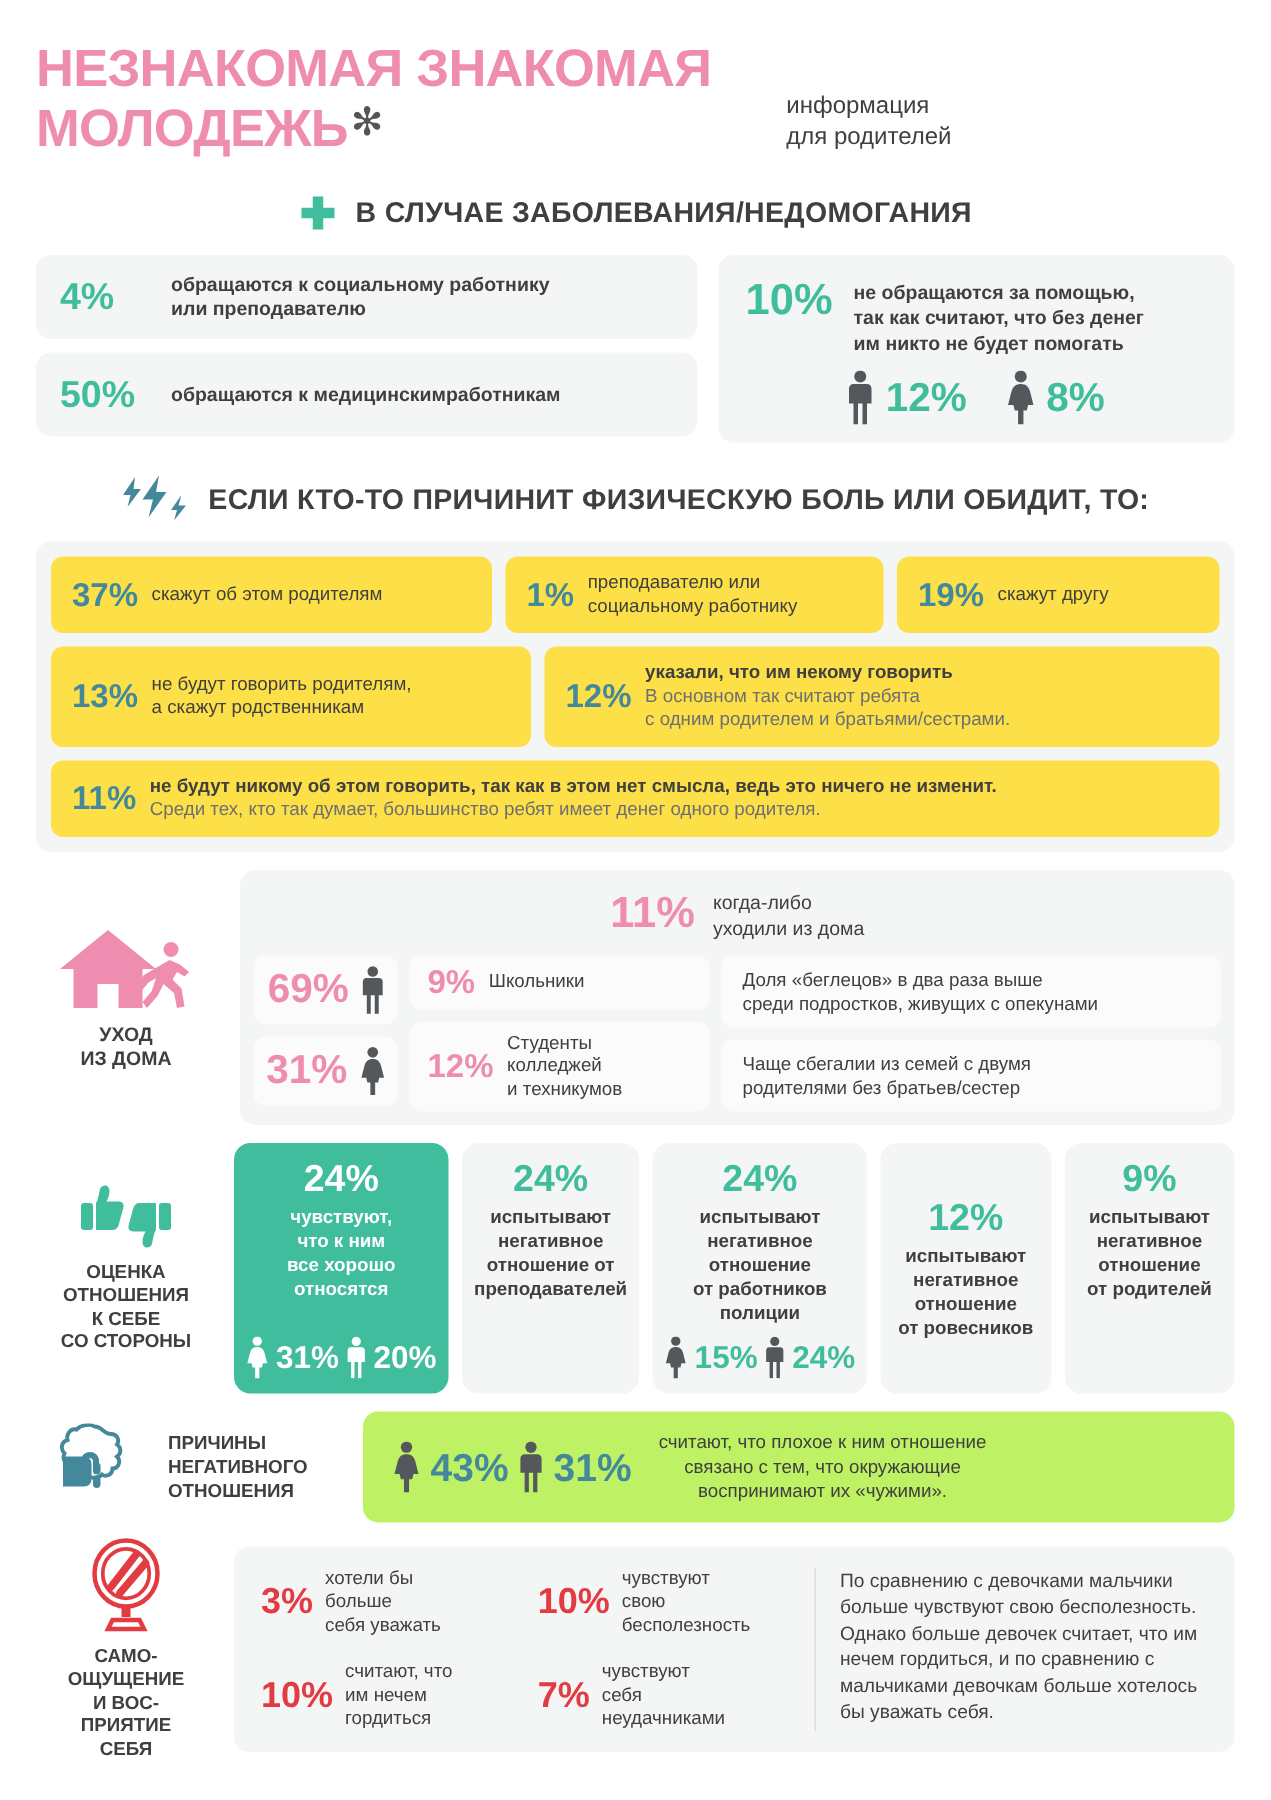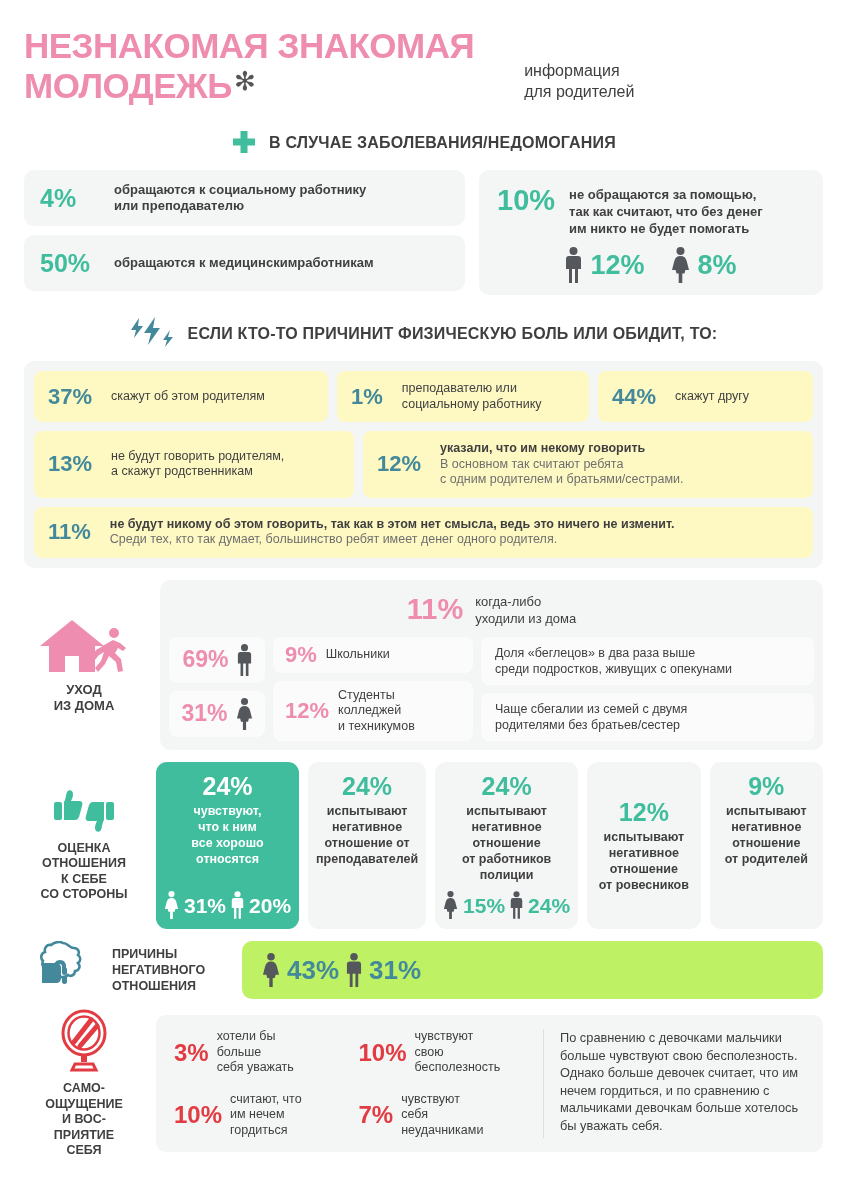--- a/index.html
+++ b/index.html
@@ -22,21 +22,21 @@
   .title-l2{display:flex;align-items:flex-start;}
   .asterisk{color:#555;font-size:26px;line-height:30px;margin-left:2px;}
   .subtitle{
     margin-left:50px;margin-bottom:4px;color:#3f3f3f;
     font-size:16px;line-height:21px;
   }
 
   
   .sec-head{display:flex;align-items:center;justify-content:center;gap:12px;}
   .sec-head .label{
-    font-size:16px;font-weight:bold;letter-spacing:.2px;
+    font-size:19px;font-weight:bold;letter-spacing:.2px;
     color:#3f3f3f;text-transform:uppercase;
   }
   .pct{font-weight:bold;line-height:1;}
   .green{color:#3FBD9C;}
   .teal{color:#43899B;}
   .pink{color:#EE8DAF;}
   .red{color:#E23B42;}
 
   
   .s1{display:flex;gap:14px;margin-top:14px;}
@@ -55,22 +55,22 @@
   .s1-right .top .pct{font-size:29px;}
   .s1-right .top .txt{font-size:13px;line-height:17px;color:#3f3f3f;font-weight:600;}
   .s1-right .bot{display:flex;align-items:center;justify-content:center;gap:8px;margin-top:10px;}
   .s1-right .bot .pct{font-size:27px;}
 
   
   .s2{background:#f4f5f5;border-radius:10px;padding:10px;margin-top:10px;}
   .s2-row{display:flex;gap:9px;margin-bottom:9px;}
   .s2-row:last-child{margin-bottom:0;}
   .s2-cell{
-    background:#fef9c3;border-radius:8px;padding:10px 14px;
-    display:flex;align-items:center;gap:19px;box-sizing:border-box;
+    background:#fde047;border-radius:8px;padding:10px 14px;
+    display:flex;align-items:center;gap:9px;box-sizing:border-box;
   }
   .s2-cell .pct{font-size:22px;white-space:nowrap;}
   .s2-cell .txt{font-size:12.5px;line-height:15.5px;color:#3f3f3f;}
   .s2-cell .txt b{font-weight:bold;color:#3f3f3f;}
   .s2-cell .txt .sub{color:#6f6f6f;font-weight:normal;}
 
   
   .s3{display:flex;align-items:center;gap:16px;margin-top:12px;}
   .s3-icon{
     flex:0 0 120px;display:flex;flex-direction:column;align-items:center;
@@ -80,21 +80,21 @@
     text-align:center;line-height:16px;text-transform:uppercase;
   }
   .s3-body{flex:1 1 0;background:#f4f5f5;border-radius:10px;padding:9px;box-sizing:border-box;}
   .s3-top{display:flex;align-items:center;justify-content:center;gap:12px;padding:4px 0 10px 0;}
   .s3-top .pct{font-size:29px;}
   .s3-top .txt{font-size:13px;line-height:17px;color:#3f3f3f;}
   .s3-grid{display:flex;gap:8px;}
   .s3-col{display:flex;flex-direction:column;gap:8px;}
   .s3-cell{background:#fbfbfb;border-radius:8px;display:flex;align-items:center;box-sizing:border-box;}
   .s3-gender{width:96px;padding:7px 10px;gap:8px;justify-content:center;}
-  .s3-gender .pct{font-size:23px;}
+  .s3-gender .pct{font-size:27px;}
   .s3-who{width:200px;padding:7px 12px;gap:9px;}
   .s3-who .pct{font-size:22px;}
   .s3-who .txt{font-size:12.5px;line-height:15.5px;color:#3f3f3f;}
   .s3-note{flex:1 1 0;padding:7px 14px;}
   .s3-note .txt{font-size:12.5px;line-height:16px;color:#3f3f3f;}
 
   
   .s4{display:flex;align-items:stretch;gap:12px;margin-top:12px;}
   .s4-icon{flex:0 0 120px;display:flex;flex-direction:column;align-items:center;justify-content:center;}
   .s4-icon .cap{
@@ -248,21 +248,21 @@
       <div class="s2-cell" style="flex:0 0 294px">
         <span class="pct teal">37%</span>
         <span class="txt" style="white-space:pre-line">скажут об этом родителям</span>
       </div>
       <div class="s2-cell" style="flex:0 0 252px">
         <span class="pct teal">1%</span>
         <span class="txt" style="white-space:pre-line">преподавателю или
 социальному работнику</span>
       </div>
       <div class="s2-cell" style="flex:1 1 0">
-        <span class="pct teal">44%</span>
+        <span class="pct teal">19%</span>
         <span class="txt" style="white-space:pre-line">скажут другу</span>
       </div>
     </div>
 
     <div class="s2-row">
       <div class="s2-cell" style="flex:0 0 320px">
         <span class="pct teal">13%</span>
         <span class="txt" style="white-space:pre-line">не будут говорить родителям,
 а скажут родственникам</span>
       </div>
@@ -477,20 +477,23 @@
         </span>
         <span class="pct teal">43%</span>
         <span>
           <svg width="16" height="34" viewBox="0 0 17 36">
               <circle cx="8.5" cy="4" r="4" fill="#54585C"></circle>
               <path d="M4 9h9a3 3 0 0 1 3 3v10h-3v14h-3V22h-3v14H4V22H1V12a3 3 0 0 1 3-3z" fill="#54585C"></path>
             </svg>
         </span>
         <span class="pct teal">31%</span>
       </span>
+      <span class="txt" style="white-space:pre-line">считают, что плохое к ним отношение
+связано с тем, что окружающие
+воспринимают их «чужими».</span>
     </div>
   </div>
 
   <div class="s6">
     <div class="s6-icon">
       <span>
         <svg width="60" height="64" viewBox="0 0 60 64">
           <ellipse cx="30" cy="24" rx="21" ry="22" fill="none" stroke="#E23B42" stroke-width="3"></ellipse>
           <ellipse cx="30" cy="24" rx="15.5" ry="16.5" fill="none" stroke="#E23B42" stroke-width="2.5"></ellipse>
           <path d="M20 33 37 11M26 37 43 17" stroke="#E23B42" stroke-width="5" stroke-linecap="round"></path>

